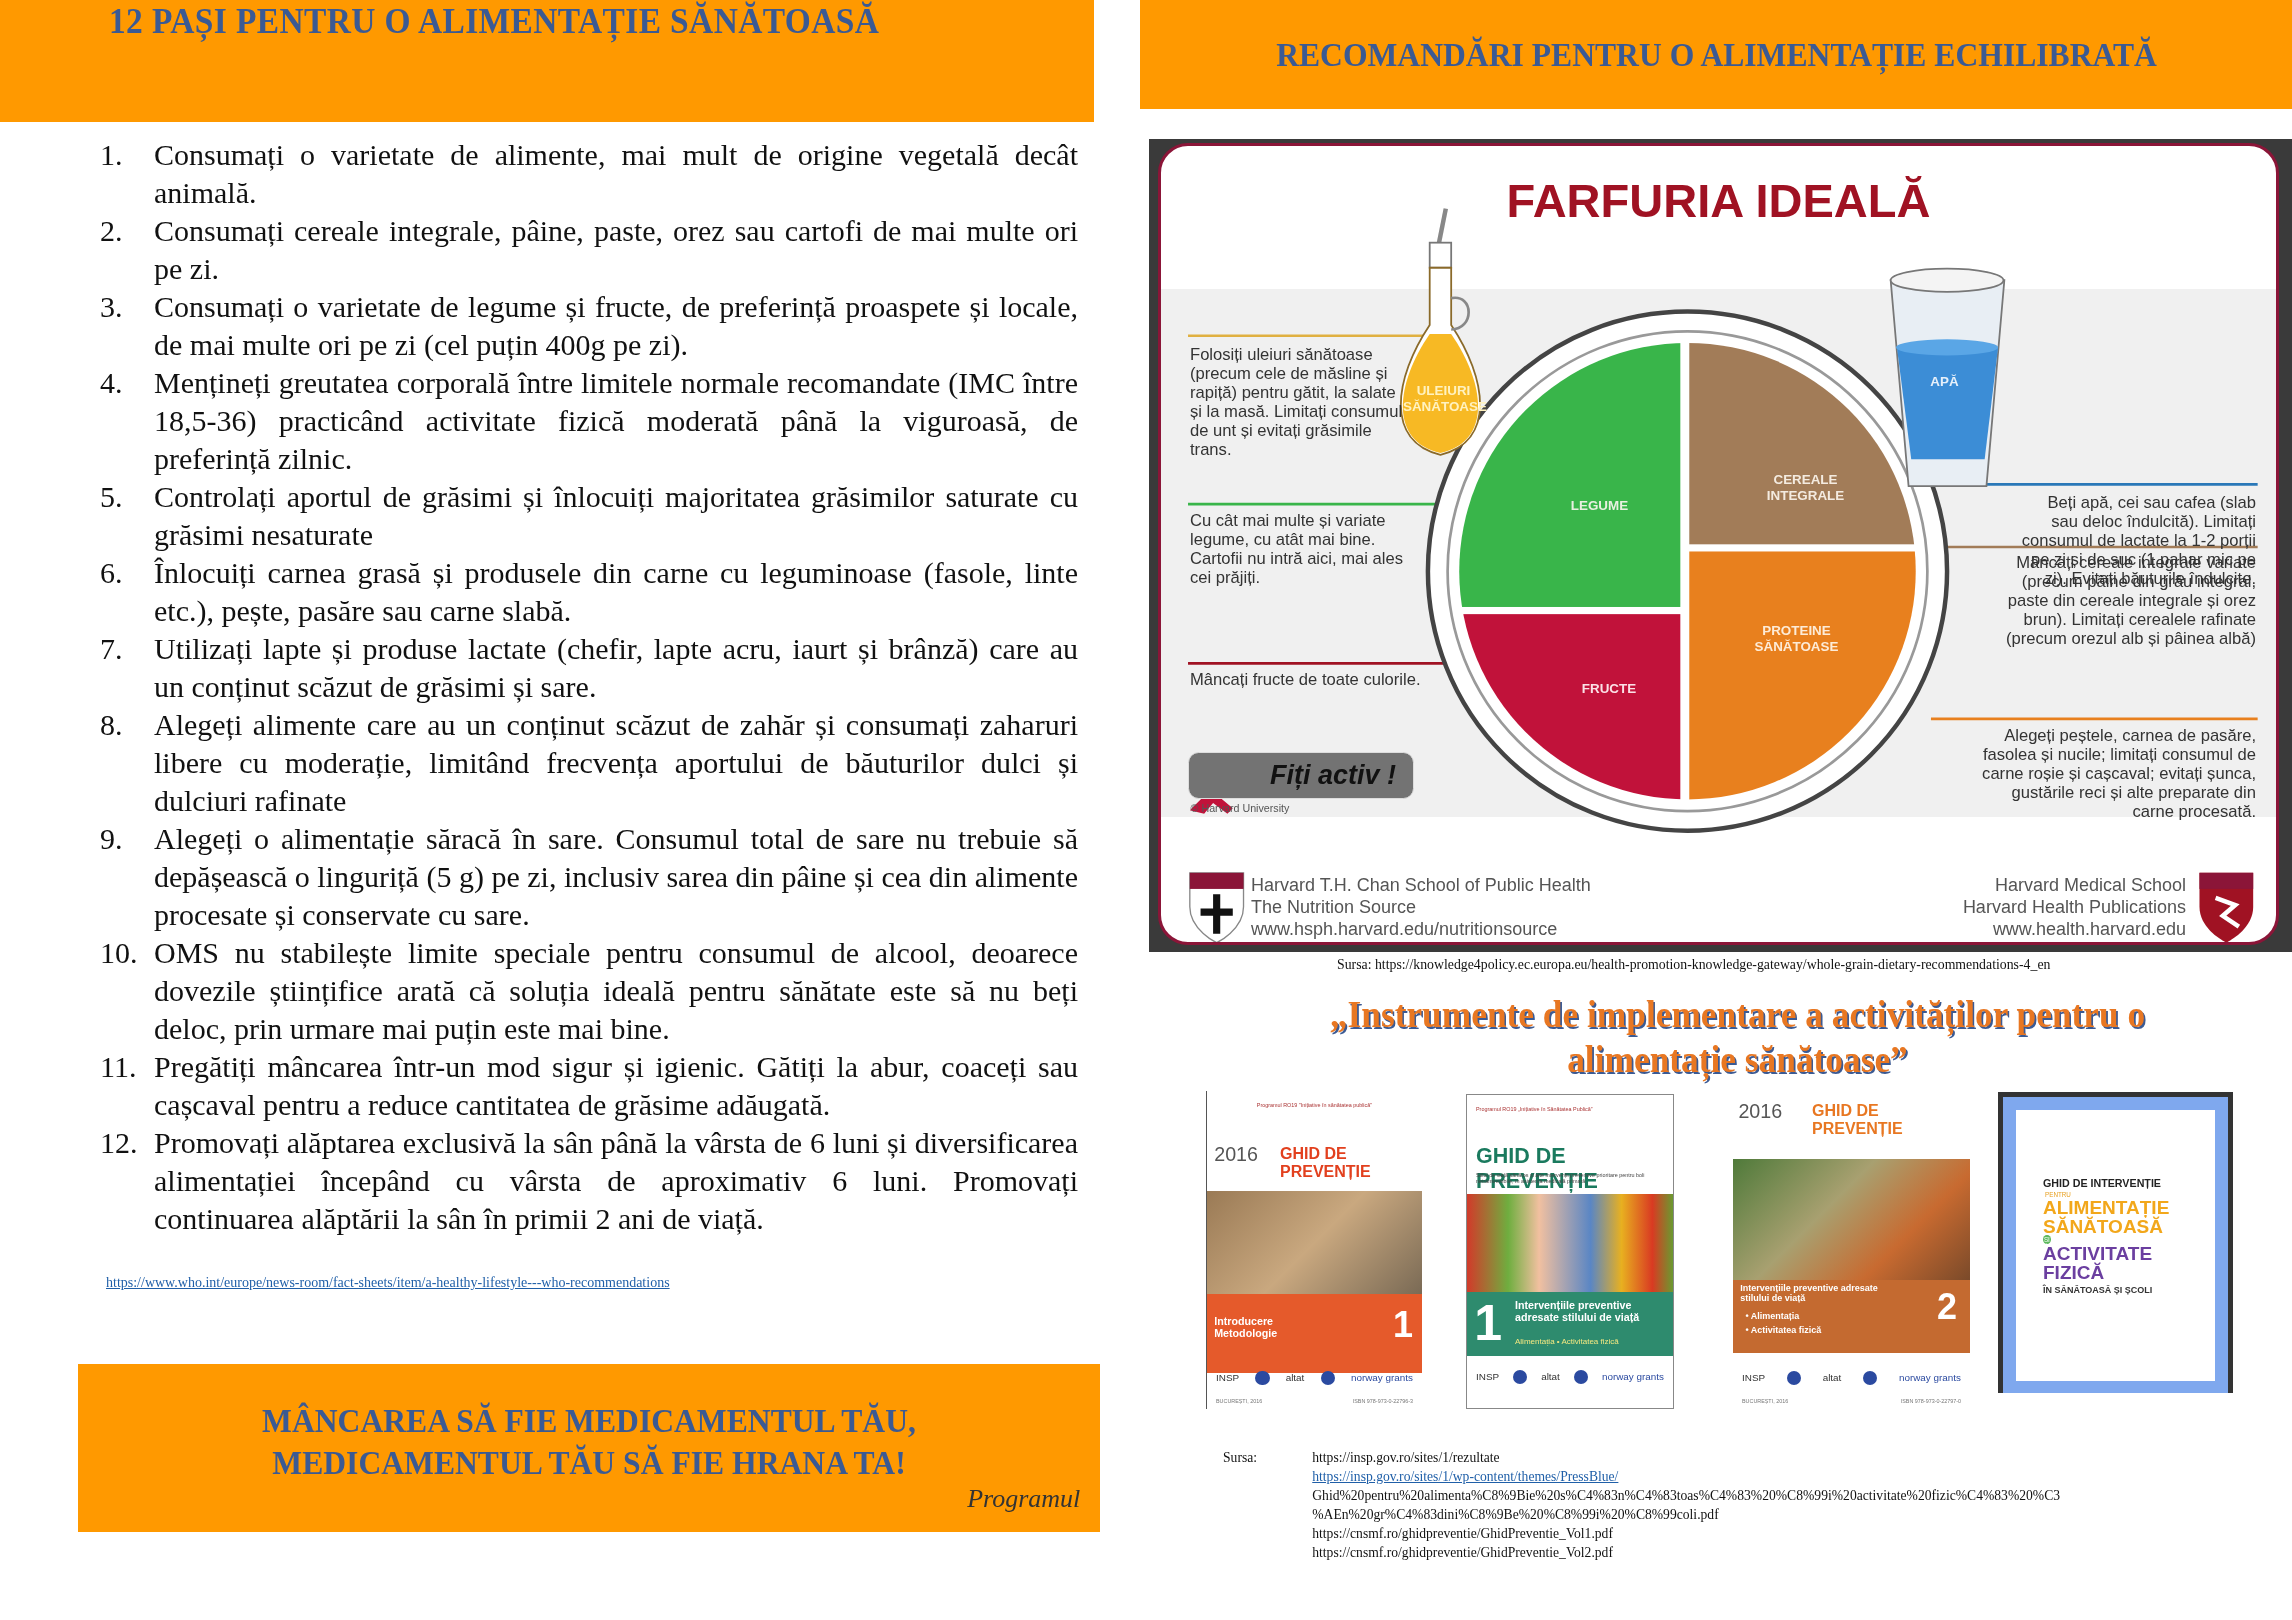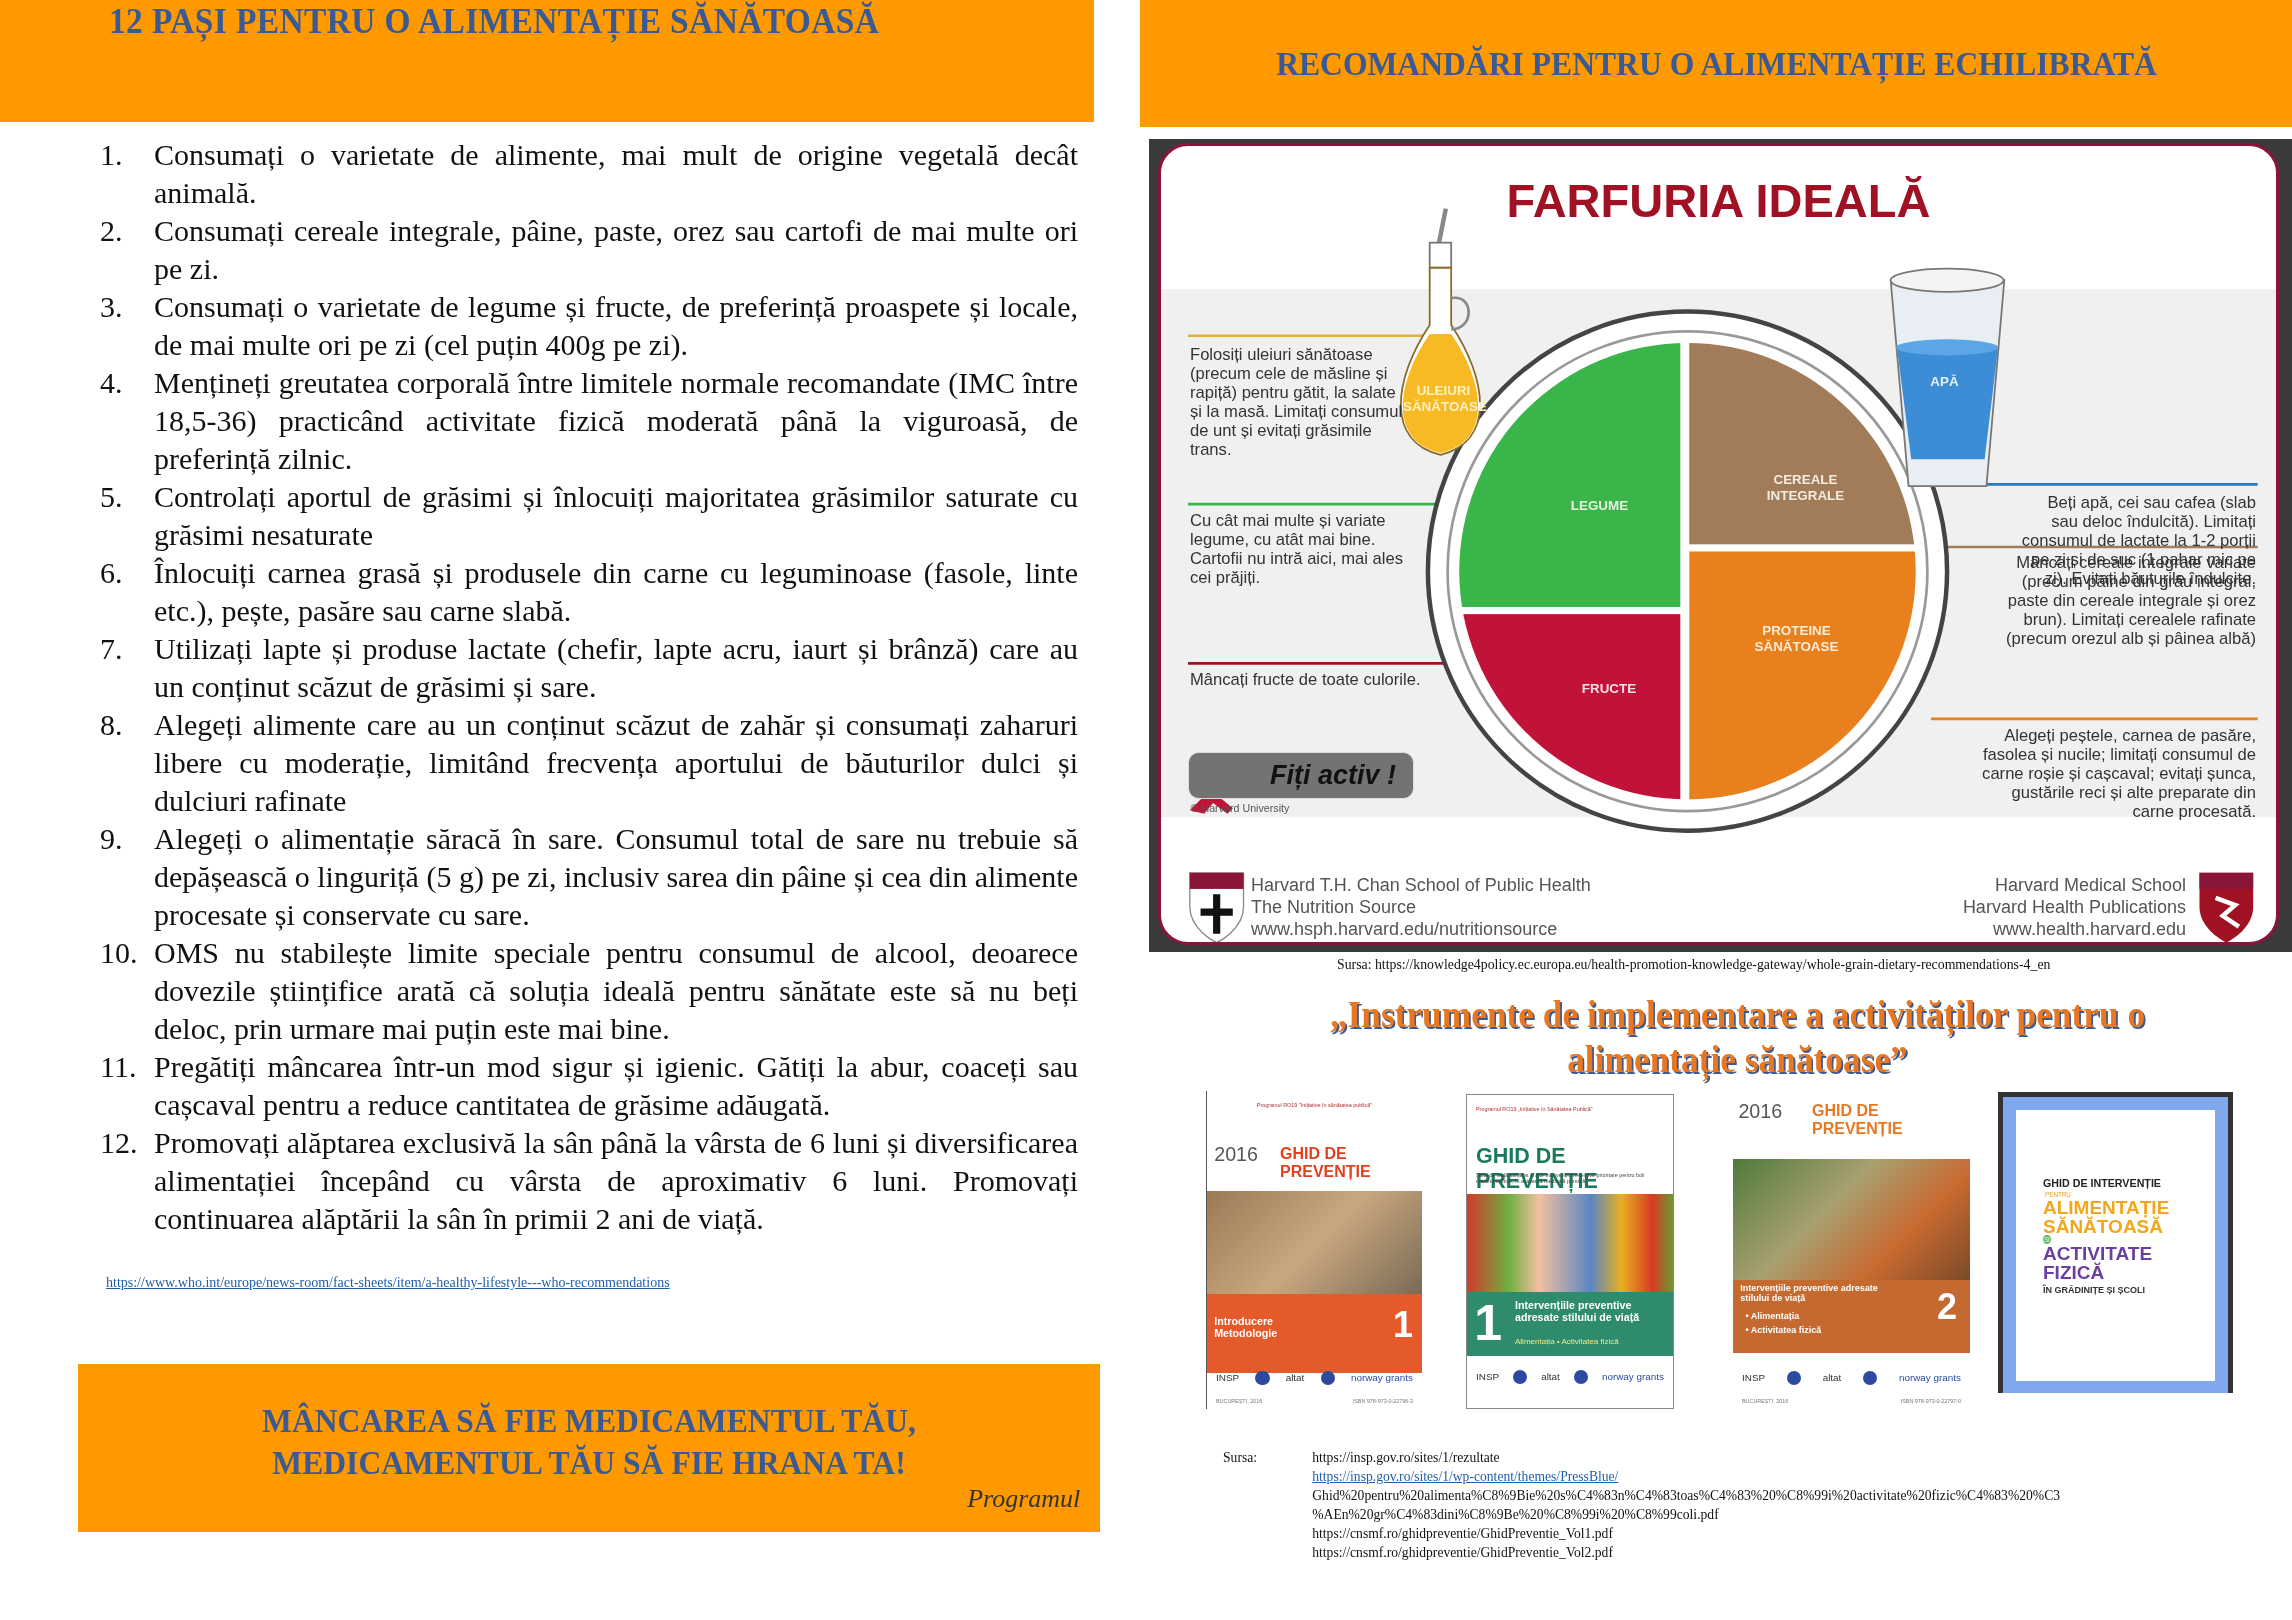--- a/index.html
+++ b/index.html
@@ -18,21 +18,21 @@
   #steps li .num { position:absolute; left:0; top:0; }
 
   #who-link { left:106px; top:1275px; font-size:14px; color:#1F5FA8; text-decoration:underline; }
 
   
   #quote-box { left:78px; top:1364px; width:1022px; height:168px; }
   #quote-box .q { position:absolute; left:0; right:0; top:36px; text-align:center; font-size:34px; font-weight:bold; line-height:42px; transform:scaleX(0.93); }
   #quote-box .author { position:absolute; right:19.7px; top:120px; font-style:italic; font-size:26px; color:#333; }
 
   
-  #right-header { left:1140px; top:0; width:1153px; height:127px; display:flex; align-items:center; justify-content:center; }
+  #right-header { left:1140px; top:0; width:1153px; height:109px; display:flex; align-items:center; justify-content:center; }
   #right-header h2 { margin:0; font-size:34px; font-weight:bold; transform:scaleX(0.93); }
 
   
   #plate-wrap { left:1149px; top:139px; width:1144px; height:813px; background:#3a3a3a; }
   #plate-card { position:absolute; left:9px; top:3.6px; width:1121px; height:802px; background:#fff; border:3.6px solid #8B1538; border-radius:30px; box-sizing:border-box; overflow:hidden; }
   #plate-title { position:absolute; left:0; right:0; top:27px; text-align:center; font-family:"Liberation Sans", sans-serif; font-weight:bold; font-size:47px; color:#A01223; }
   #plate-bg { position:absolute; left:0; right:0; top:143px; height:528px; background:#F0F0F0; }
   .pnote { position:absolute; font-family:"Liberation Sans", sans-serif; font-size:16.6px; line-height:19px; color:#333; }
   .seglabel { position:absolute; font-family:"Liberation Sans", sans-serif; font-weight:bold; font-size:13.4px; color:#e8f0e0; text-align:center; line-height:16px; }
   #fiti { position:absolute; left:27px; top:606px; width:224px; height:45px; background:#737373; border-radius:10.7px; border:0.9px solid #ddd; }
@@ -259,21 +259,21 @@
   <div style="position:absolute;left:47px;top:99px;font-size:6.3px;color:#E8A020">PENTRU</div>
   <div style="position:absolute;left:45px;top:106px;font-weight:bold;font-size:19px;line-height:19px;color:#F2A71B">
       <div>ALIMENTAȚIE</div>
       <div>SĂNĂTOASĂ</div>
     </div>
   <div style="position:absolute;left:45px;top:143px;font-size:6.3px;color:#fff;background:#5cb85c;border-radius:50%;padding:0.9px">ȘI</div>
   <div style="position:absolute;left:45px;top:152px;font-weight:bold;font-size:19px;line-height:19px;color:#6B3FA0">
       <div>ACTIVITATE</div>
       <div>FIZICĂ</div>
     </div>
-  <div style="position:absolute;left:45px;top:193px;font-weight:bold;font-size:9px;color:#333">ÎN GRĂDINIȚE ȘI ȘCOLI</div>
+  <div style="position:absolute;left:45px;top:193px;font-weight:bold;font-size:9px;color:#333">ÎN SĂNĂTOASĂ ȘI ȘCOLI</div>
 </div>
 
 <div id="sources" class="abs">
   <span class="lab">Sursa:</span>
   <div class="urls">
     <div>https://insp.gov.ro/sites/1/rezultate</div>
     <div class="blue">https://insp.gov.ro/sites/1/wp-content/themes/PressBlue/</div>
     <div>Ghid%20pentru%20alimenta%C8%9Bie%20s%C4%83n%C4%83toas%C4%83%20%C8%99i%20activitate%20fizic%C4%83%20%C3</div>
     <div>%AEn%20gr%C4%83dini%C8%9Be%20%C8%99i%20%C8%99coli.pdf</div>
     <div>https://cnsmf.ro/ghidpreventie/GhidPreventie_Vol1.pdf</div>

